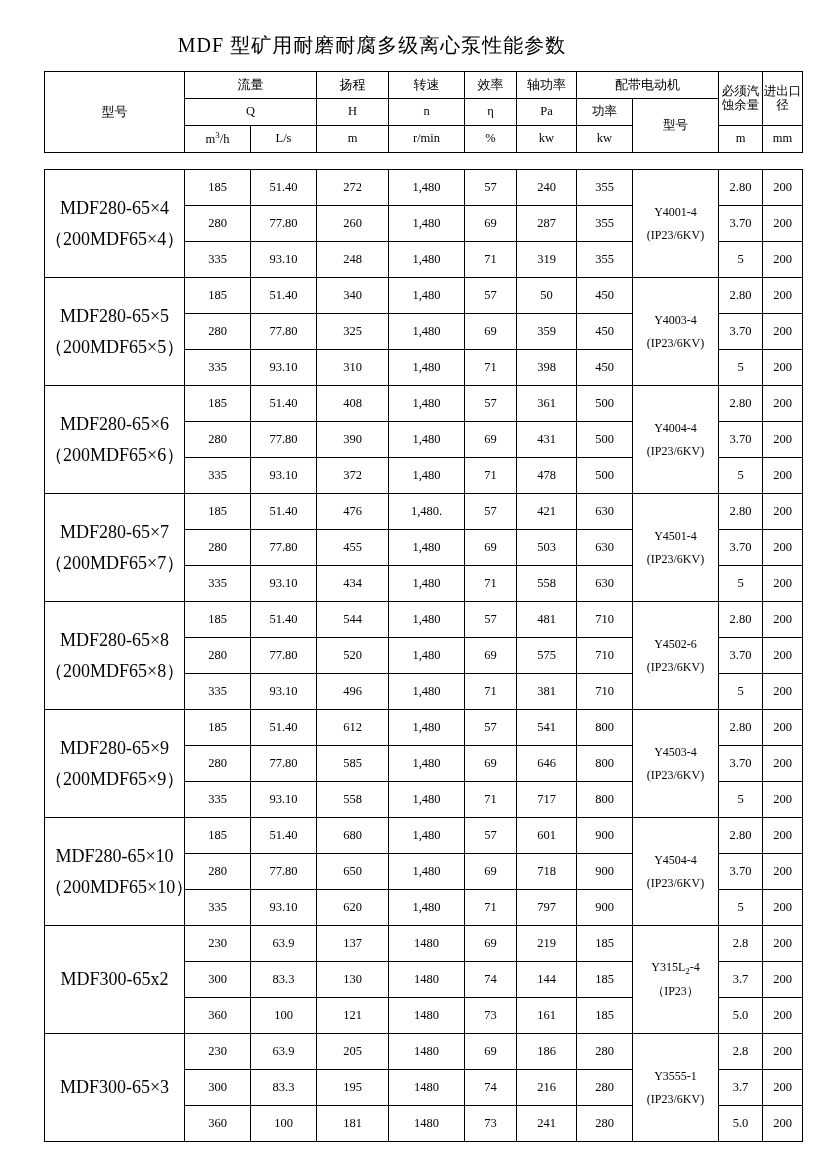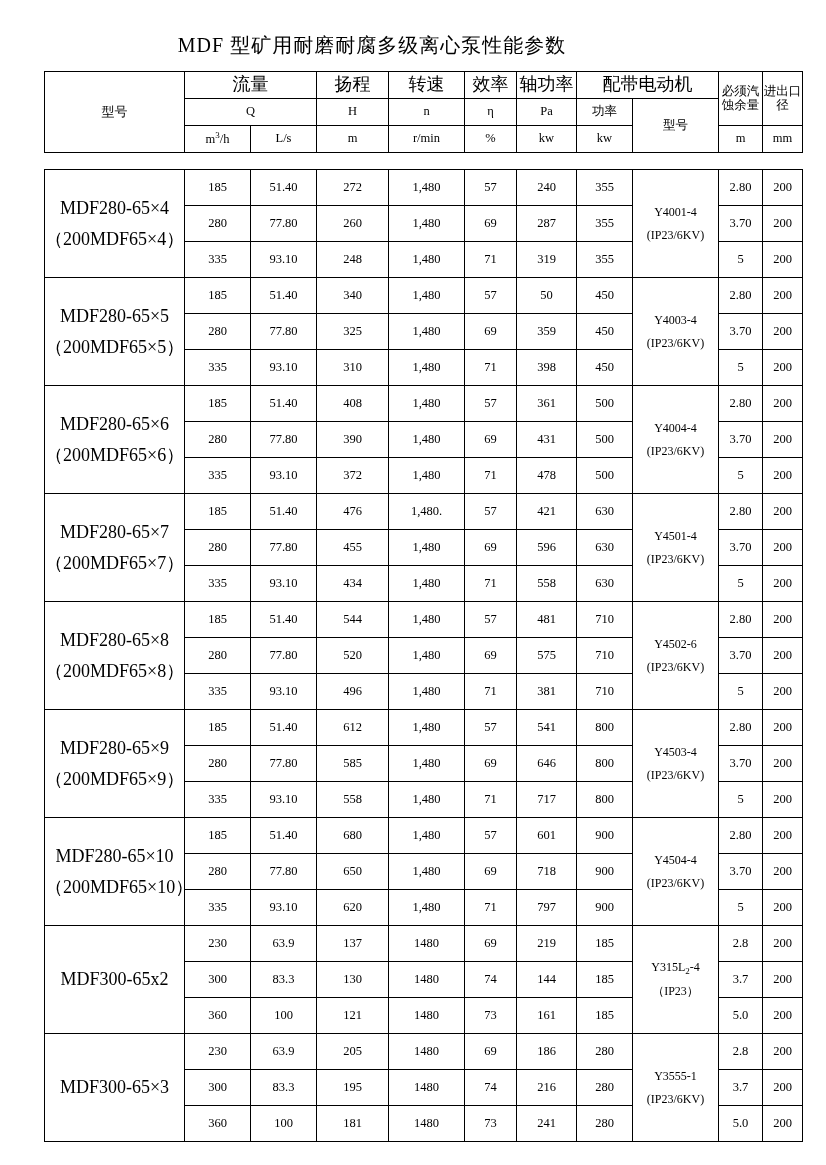--- a/index.html
+++ b/index.html
@@ -45,21 +45,21 @@
   }
 
   
   .hdr td {
     height: 26px;
   }
   .hdr .model-cell {
     font-size: 13px;
   }
   .hdr .big {
-    font-size: 18px;
+    font-size: 13px;
   }
   .sup {
     font-size: 9px;
     vertical-align: super;
   }
 
   
   .gap {
     height: 16px;
     width: 738px;
@@ -308,21 +308,21 @@
           </td>
           <td>2.80</td>
           <td>200</td>
         </tr>
         <tr>
           <td>280</td>
           <td>77.80</td>
           <td>455</td>
           <td>1,480</td>
           <td>69</td>
-          <td>596</td>
+          <td>503</td>
           <td>630</td>
           <td>3.70</td>
           <td>200</td>
         </tr>
         <tr>
           <td>335</td>
           <td>93.10</td>
           <td>434</td>
           <td>1,480</td>
           <td>71</td>

